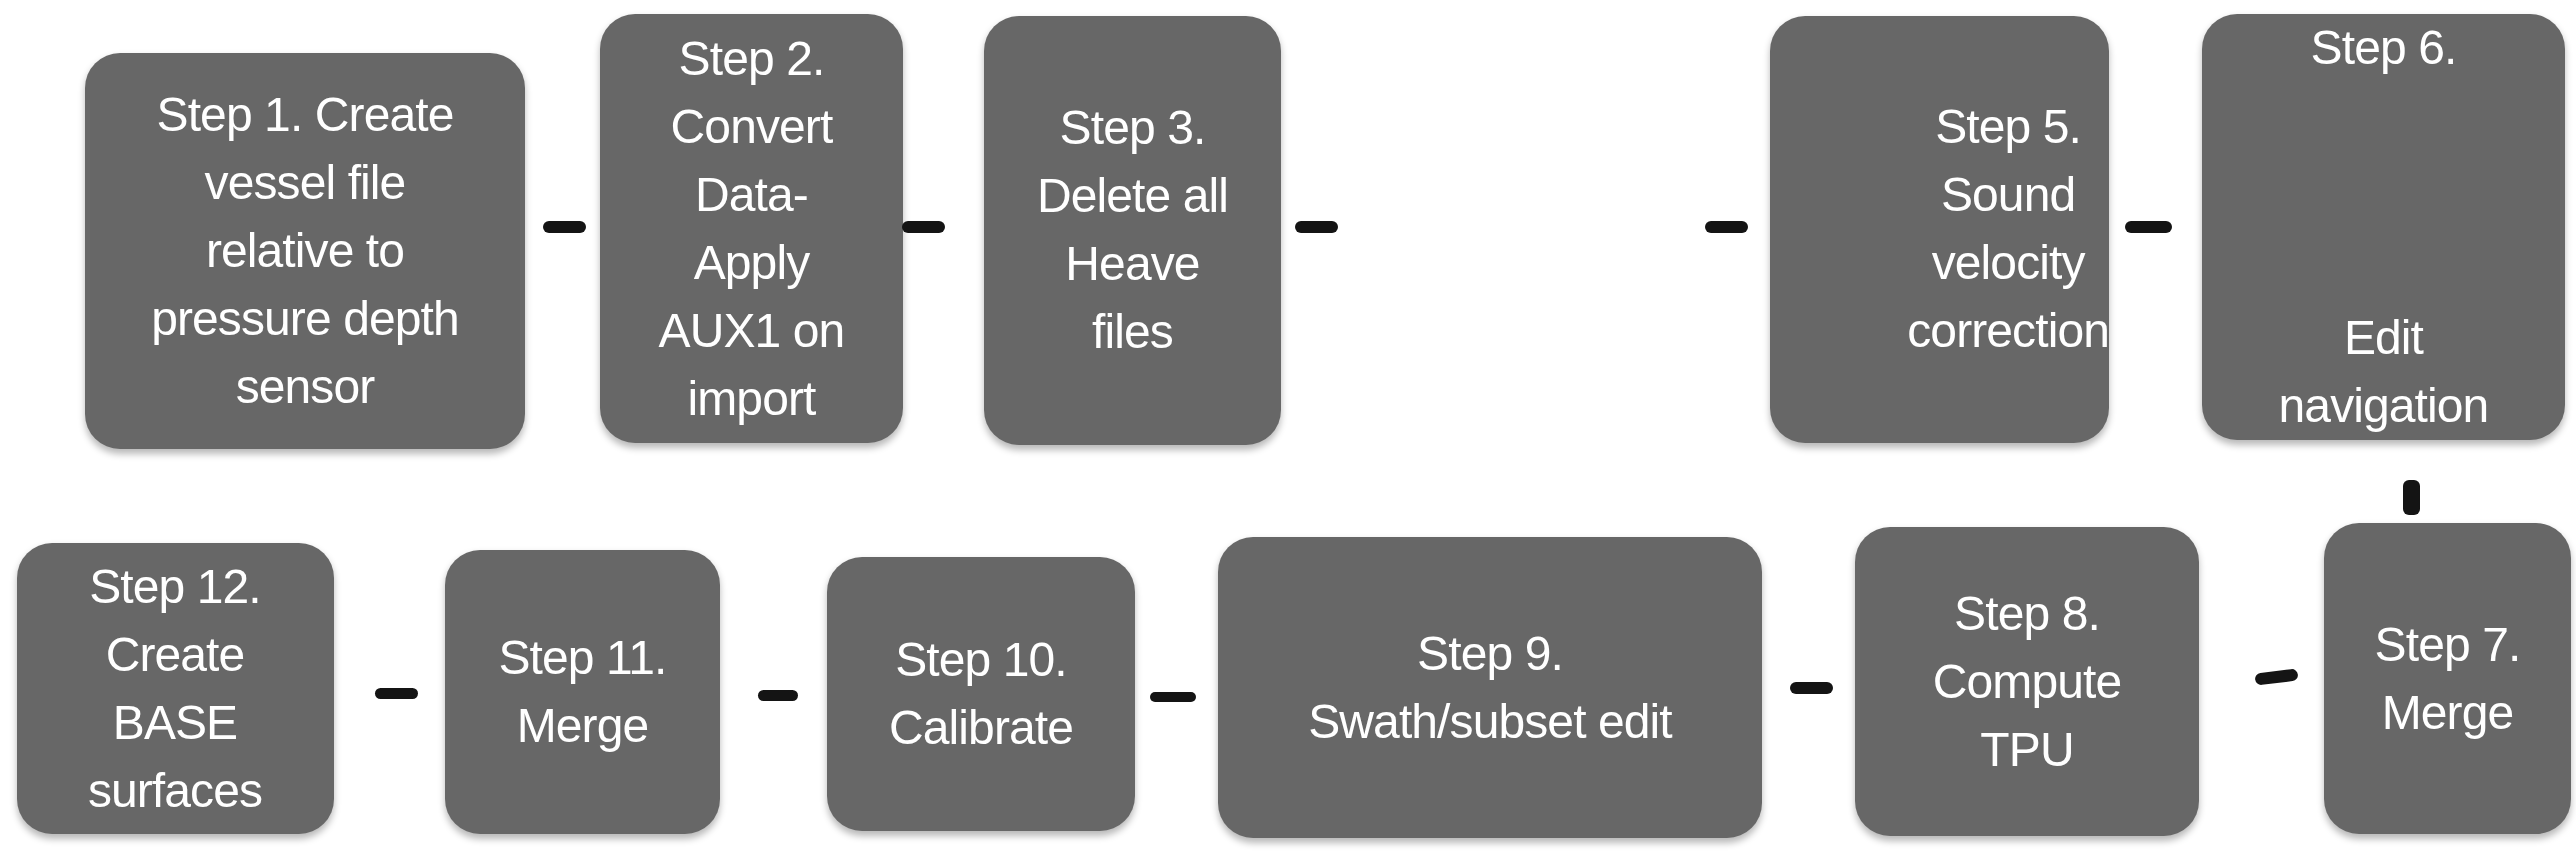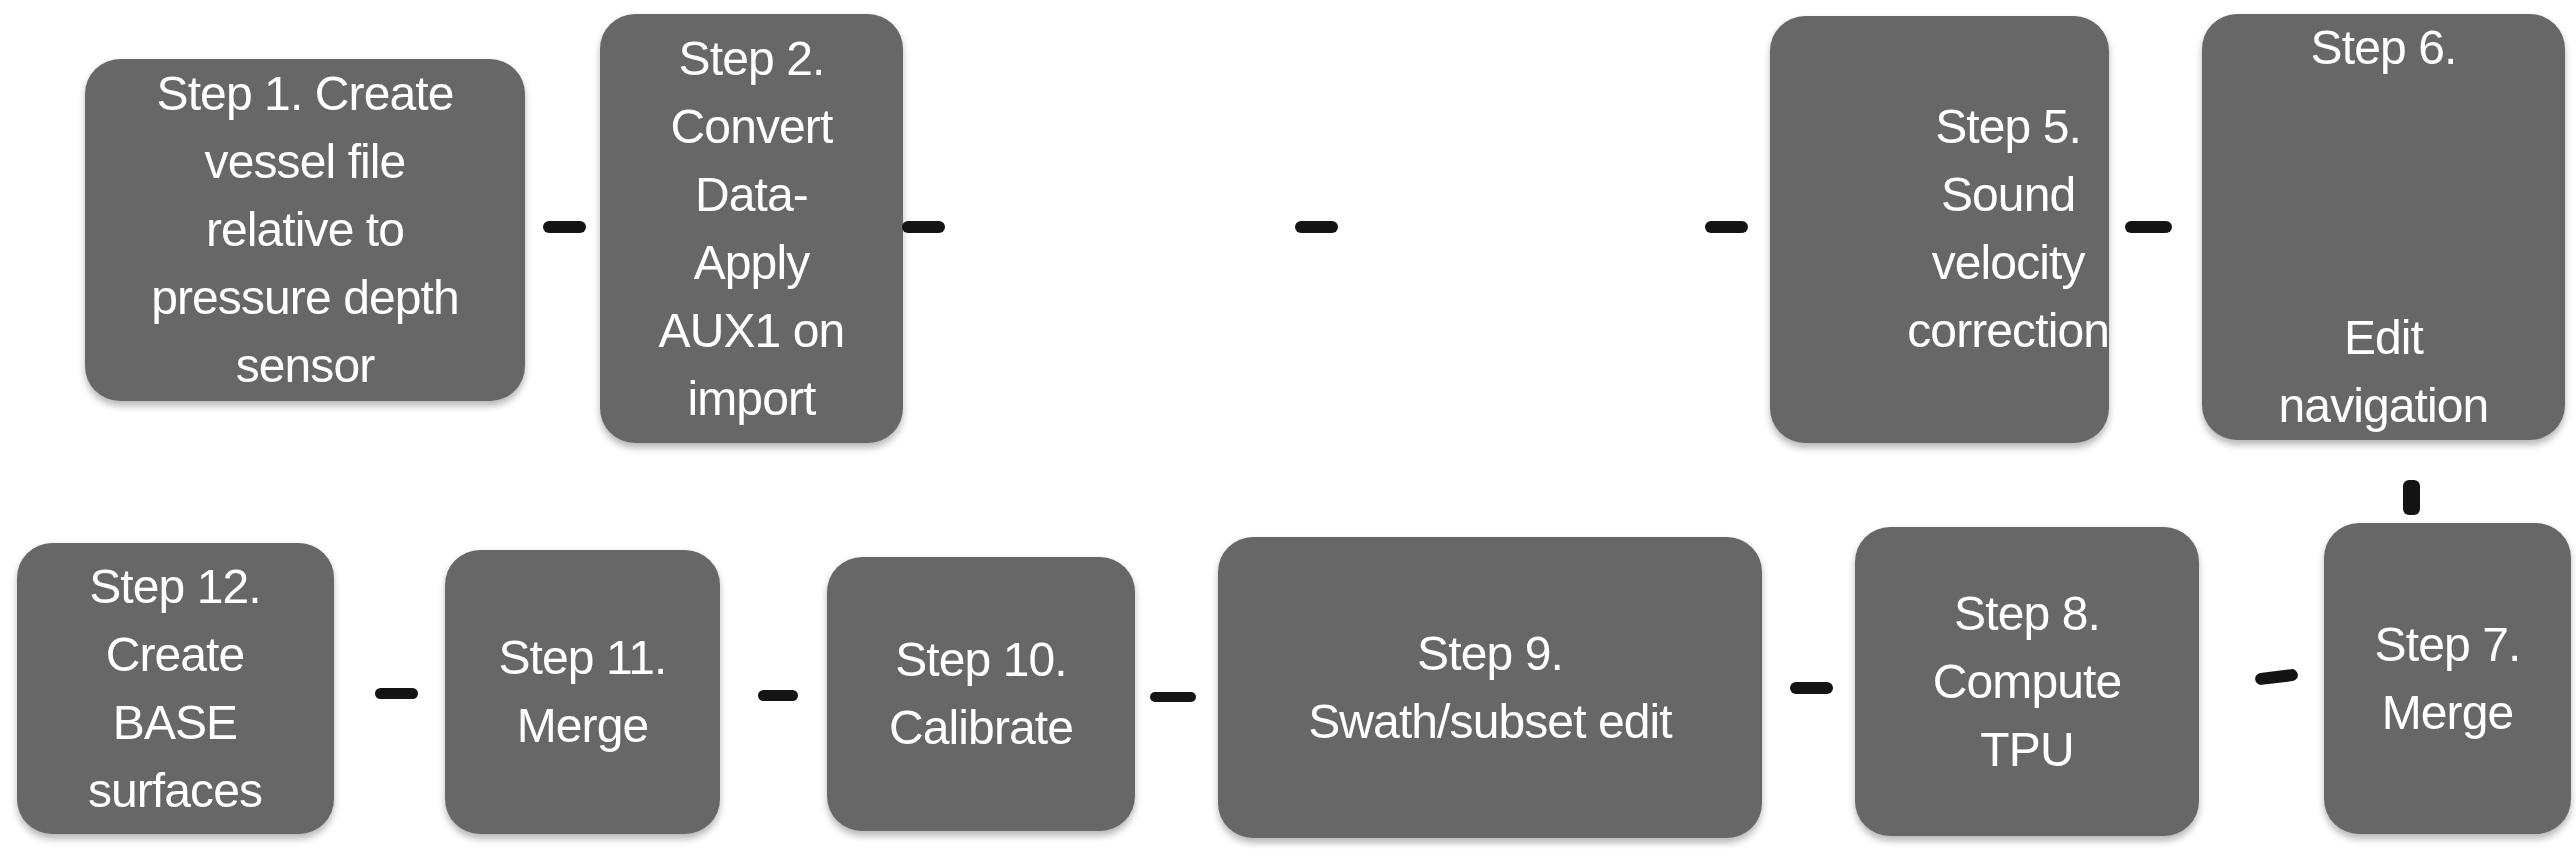--- a/index.html
+++ b/index.html
@@ -40,41 +40,47 @@
     position: absolute;
     background: #141414;
     border-radius: 6px;
   }
 </style>
 </head>
 <body>
 
 <div class="canvas">
 
-  <div class="box" style="left:85px; top:59px; width:440px; height:342px;">
+  <div class="box" style="left:85px; top:53px; width:440px; height:396px;">
     <span class="box-label">Step 1. Create
 vessel file
 relative to
 pressure depth
 sensor</span>
   </div>
 
   <div class="dash" style="left:543px; top:221px; width:43px; height:12px;"></div>
 
   <div class="box" style="left:600px; top:14px; width:303px; height:429px;">
     <span class="box-label">Step 2.
 Convert
 Data-
 Apply
 AUX1 on
 import</span>
   </div>
 
   <div class="dash" style="left:902px; top:221px; width:43px; height:12px;"></div>
 
+  <div class="box" style="left:984px; top:15.6px; width:297px; height:429px;">
+    <span class="box-label">Step 3.
+Delete all
+Heave
+files</span>
+  </div>
 
   <div class="dash" style="left:1295px; top:221px; width:43px; height:12px;"></div>
 
 
   <div class="dash" style="left:1705px; top:221px; width:43px; height:12px;"></div>
 
   <div class="box" style="left:1770px; top:15.6px; width:339px; height:427px;align-items:flex-end;">
     <span class="box-label">Step 5.
 Sound
 velocity

